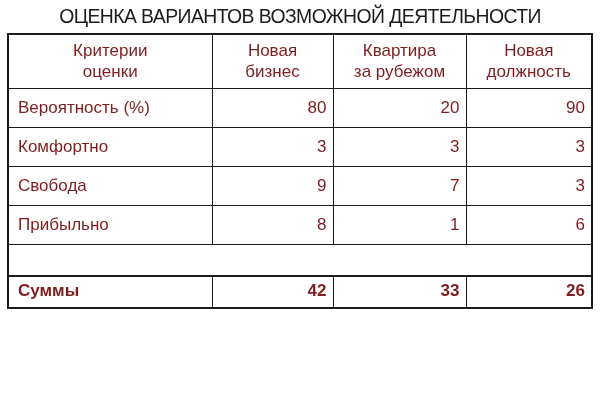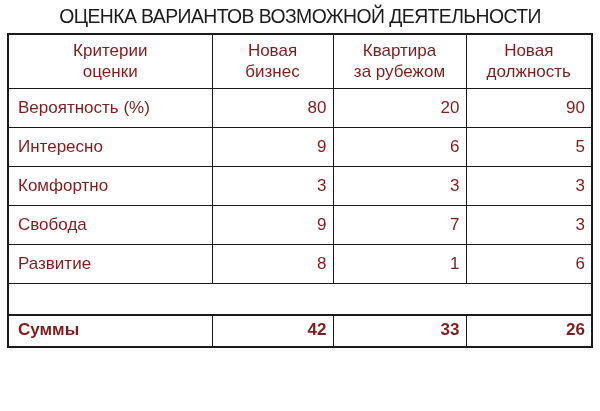--- a/index.html
+++ b/index.html
@@ -89,39 +89,33 @@
     </tr>
   </thead>
   <tbody>
     <tr class="r-normal">
       <td class="label">Вероятность (%)</td>
       <td class="val">80</td>
       <td class="val">20</td>
       <td class="val">90</td>
     </tr>
     <tr class="r-normal">
-      <td class="label">Интересно</td>
-      <td class="val">9</td>
-      <td class="val">6</td>
-      <td class="val">5</td>
-    </tr>
-    <tr class="r-normal">
       <td class="label">Комфортно</td>
       <td class="val">3</td>
       <td class="val">3</td>
       <td class="val">3</td>
     </tr>
     <tr class="r-normal">
       <td class="label">Свобода</td>
       <td class="val">9</td>
       <td class="val">7</td>
       <td class="val">3</td>
     </tr>
     <tr class="r-normal">
-      <td class="label">Развитие</td>
+      <td class="label">Прибыльно</td>
       <td class="val">8</td>
       <td class="val">1</td>
       <td class="val">6</td>
     </tr>
     <tr class="r-spacer">
       <td class="spacer" colspan="4"></td>
     </tr>
     <tr class="r-totals">
       <td class="label">Суммы</td>
       <td class="val">42</td>

